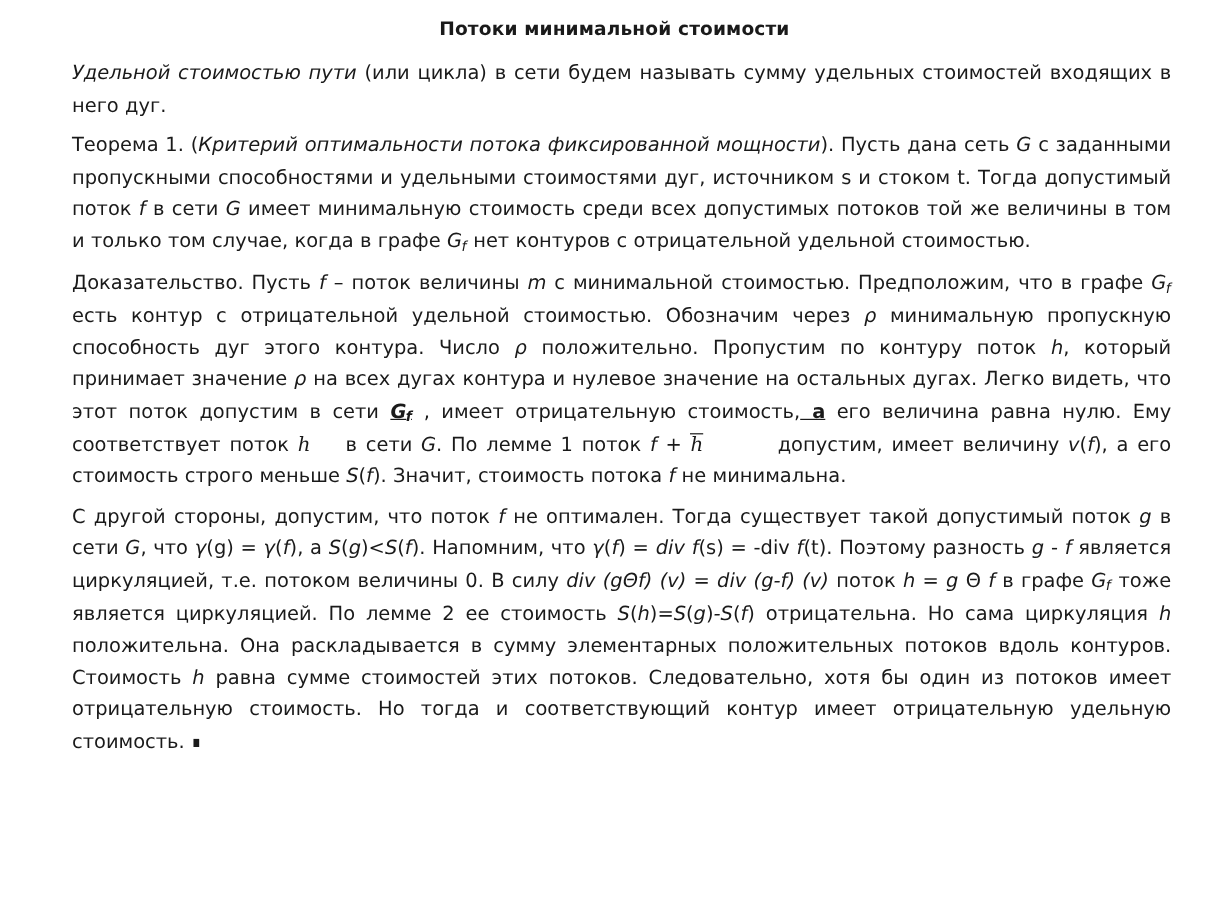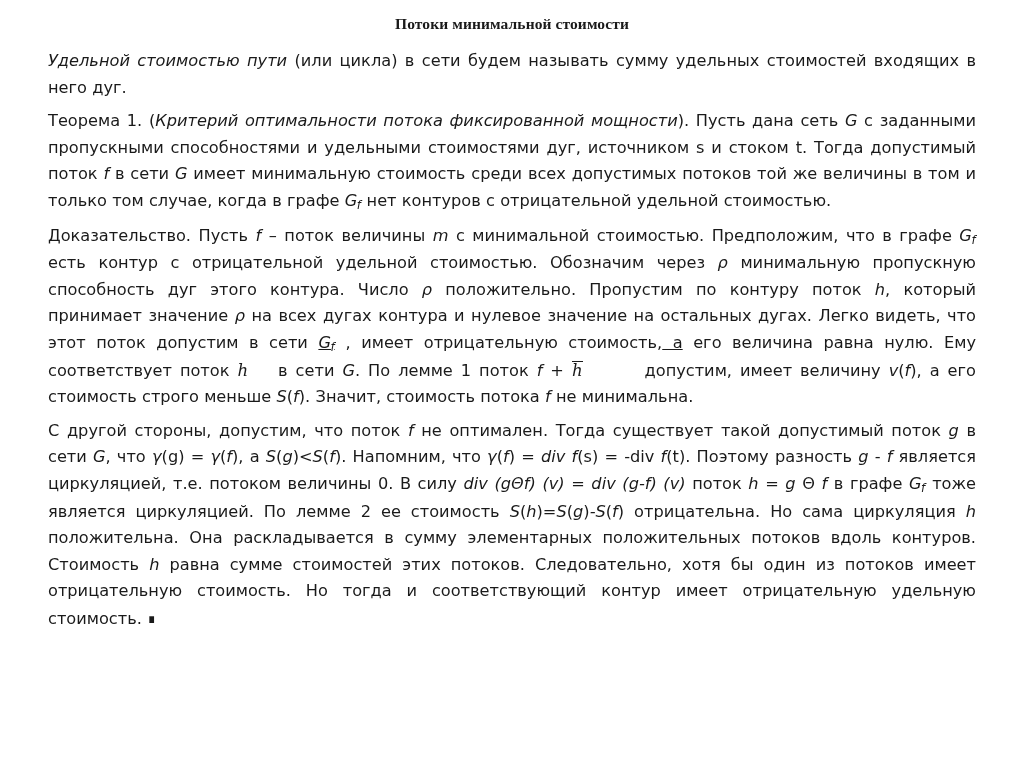--- a/index.html
+++ b/index.html
@@ -23,24 +23,23 @@
     padding: 10px 48px 0 48px;
     background: #ffffff;
   }
   .doc-title {
     text-align: center;
     font-weight: bold;
     font-size: 15.5px;
     line-height: 20px;
     margin: 4px 0 14px 0;
     letter-spacing: 0.1px;
-    font-family: Liberation Serif, serif;
   }
   p.para {
-    margin: 0 0 7px 0;
+    margin: 0 0 7px 12px;
     text-align: justify;
     text-justify: inter-word;
     font-size: 16.2px;
     line-height: 26.6px;
     word-spacing: 0.1px;
   }
   p.para:last-child { margin-bottom: 0; }
 
   .it      { font-style: italic; }
   .bold    { font-weight: normal; }
@@ -53,21 +52,21 @@
   }
   .gsub sub {
     font-style: italic;
     font-size: 0.72em;
     vertical-align: baseline;
     position: relative;
     top: 0.30em;
     left: -0.04em;
   }
   
-  .ul-art { text-decoration: underline; text-decoration-thickness: 1px; }
+  .ul-art { text-decoration: underline; text-decoration-thickness: 1px; font-weight: bold; }
 
   
   .serif-h {
     font-family: "DejaVu Serif", "Liberation Serif", serif;
     font-style: italic;
     font-size: 1.02em;
   }
   .hbar {
     font-family: "DejaVu Serif", "Liberation Serif", serif;
     font-style: italic;

